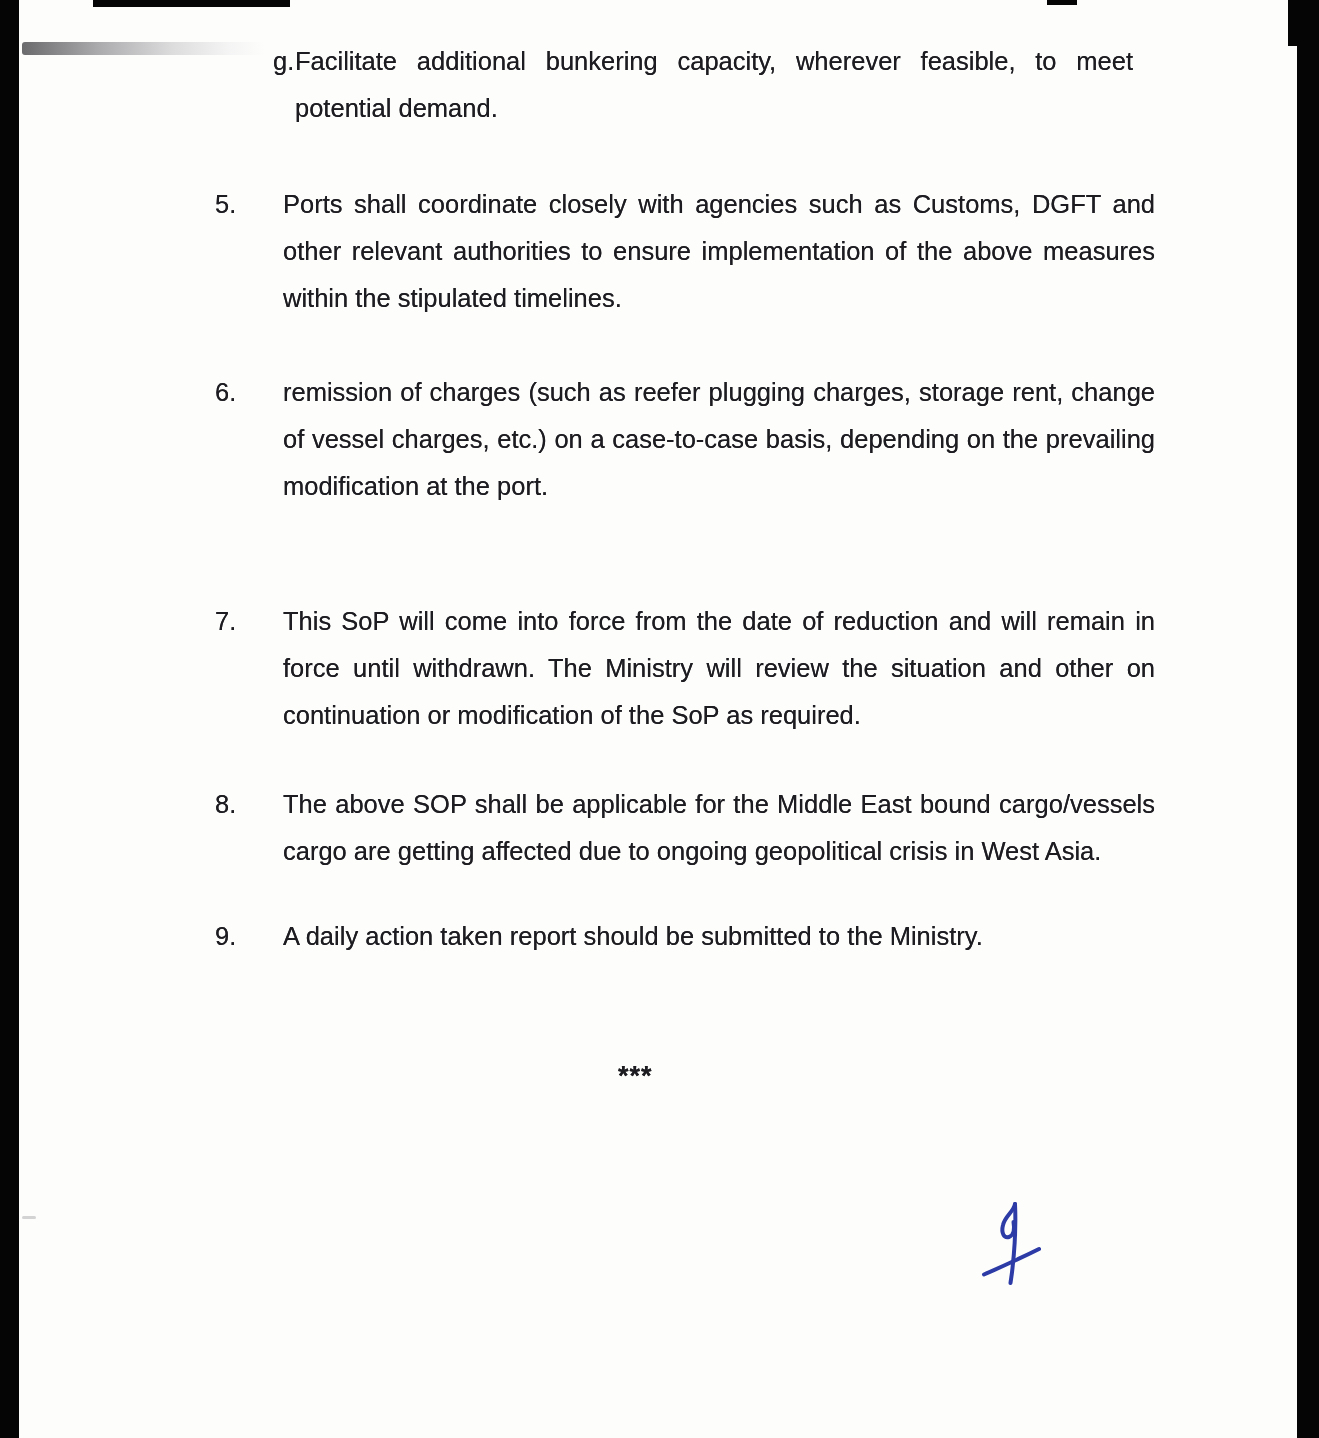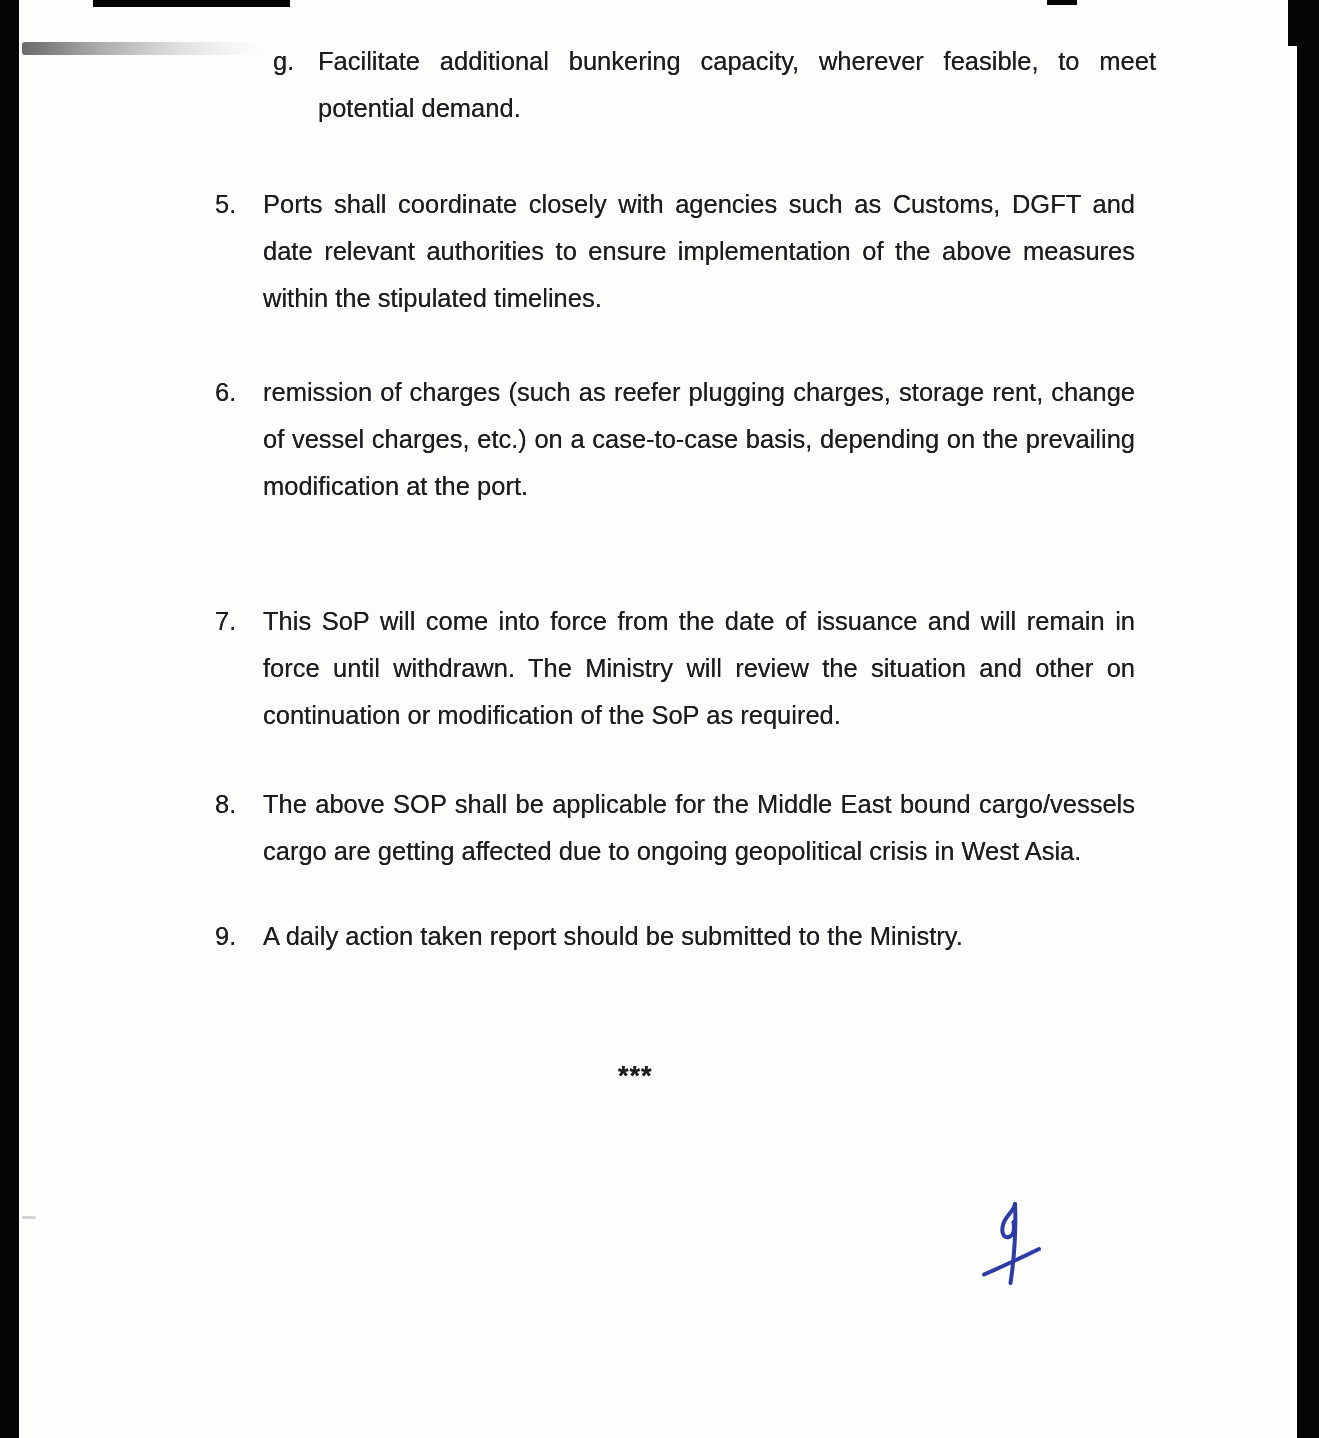--- a/index.html
+++ b/index.html
@@ -24,22 +24,22 @@
       rgba(160,160,165,.35) 62%, rgba(205,205,208,.18) 85%, rgba(225,225,228,0));
   }
   .smudge-left{position:absolute;left:22px;top:1216px;width:14px;height:3px;background:rgba(170,170,172,.5);border-radius:2px;}
   
   .para{
     position:absolute;
     font-size:25.5px;line-height:47px;
     text-shadow:0 0 .6px rgba(22,22,28,.85);
   }
   .para .marker{position:absolute;left:0;top:0;}
-  .sub-item .lines{margin-left:45px;width:838px;}
-  .num-item .lines{margin-left:48px;width:872px;}
+  .sub-item .lines{margin-left:22px;width:838px;}
+  .num-item .lines{margin-left:68px;width:872px;}
   #item-g{left:273px;top:38px;width:884px;}
   #item-5{left:215px;top:181px;width:940px;}
   #item-6{left:215px;top:369px;width:940px;}
   #item-7{left:215px;top:598px;width:940px;}
   #item-8{left:215px;top:781px;width:940px;}
   #item-9{left:215px;top:913px;width:940px;}
   .jline{text-align:justify;text-align-last:justify;}
   .jline.last{text-align-last:left;}
   .stars{
     position:absolute;left:618px;top:1053px;
@@ -68,38 +68,38 @@
     <div class="lines">
         <div class="jline">Facilitate additional bunkering capacity, wherever feasible, to meet</div>
         <div class="jline last">potential demand.</div>
       </div>
   </div>
 
   <div class="para num-item" id="item-5">
     <span class="marker">5.</span>
     <div class="lines">
         <div class="jline">Ports shall coordinate closely with agencies such as Customs, DGFT and</div>
-        <div class="jline">date relevant authorities to ensure implementation of the above measures</div>
+        <div class="jline">other relevant authorities to ensure implementation of the above measures</div>
         <div class="jline last">within the stipulated timelines.</div>
       </div>
   </div>
 
   <div class="para num-item" id="item-6">
     <span class="marker">6.</span>
     <div class="lines">
         <div class="jline">remission of charges (such as reefer plugging charges, storage rent, change</div>
         <div class="jline">of vessel charges, etc.) on a case-to-case basis, depending on the prevailing</div>
         <div class="jline last">modification at the port.</div>
       </div>
   </div>
 
   <div class="para num-item" id="item-7">
     <span class="marker">7.</span>
     <div class="lines">
-        <div class="jline">This SoP will come into force from the date of issuance and will remain in</div>
+        <div class="jline">This SoP will come into force from the date of reduction and will remain in</div>
         <div class="jline">force until withdrawn. The Ministry will review the situation and other on</div>
         <div class="jline last">continuation or modification of the SoP as required.</div>
       </div>
   </div>
 
   <div class="para num-item" id="item-8">
     <span class="marker">8.</span>
     <div class="lines">
         <div class="jline">The above SOP shall be applicable for the Middle East bound cargo/vessels</div>
         <div class="jline last">cargo are getting affected due to ongoing geopolitical crisis in West Asia.</div>

